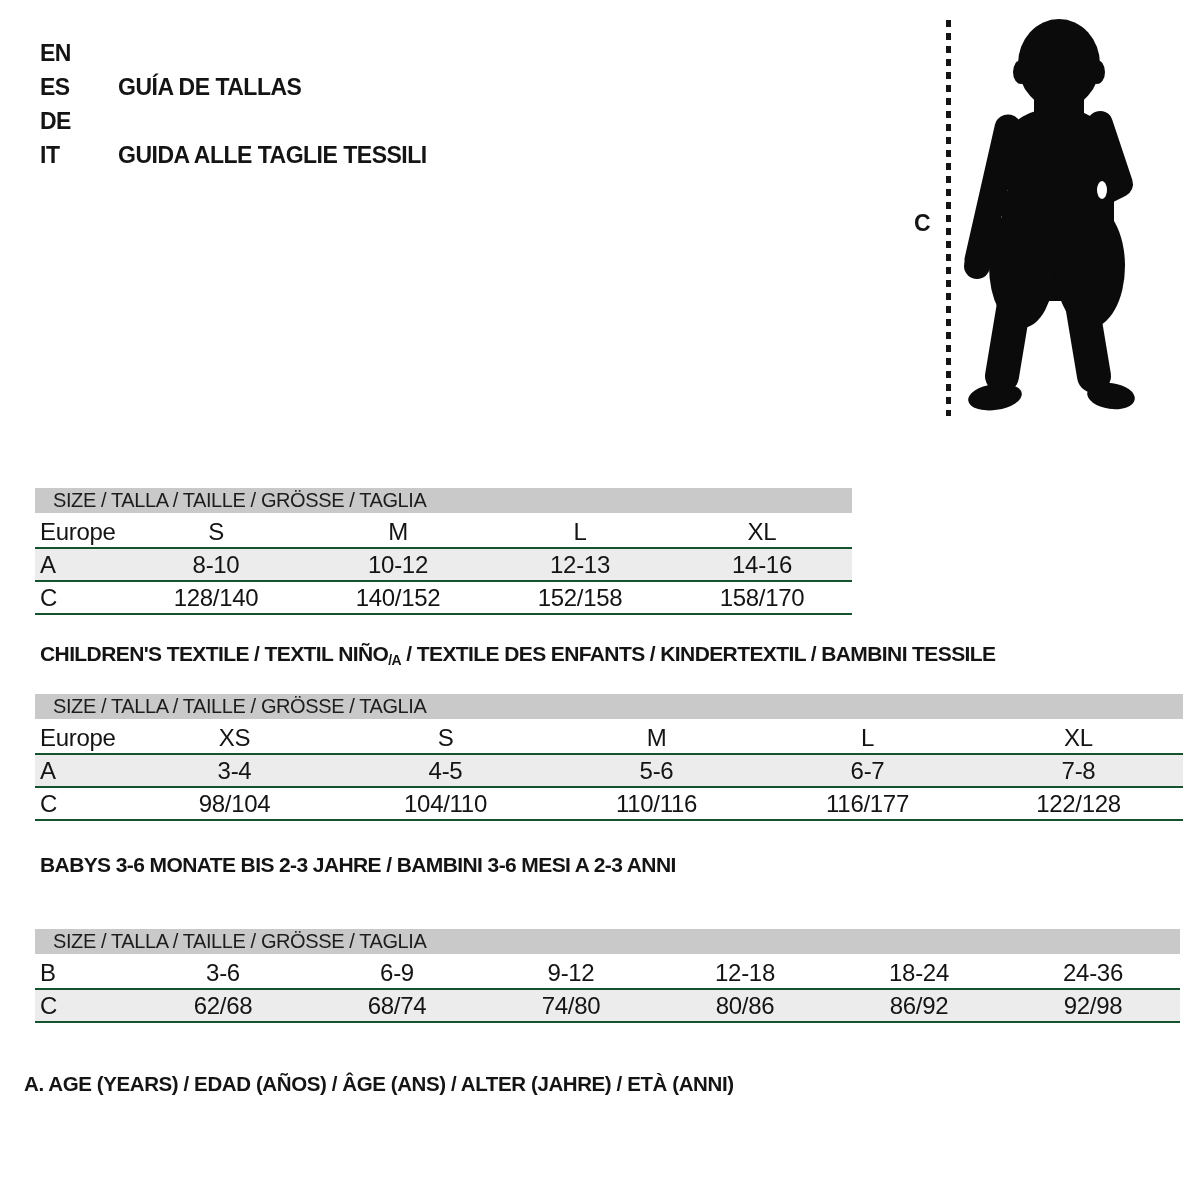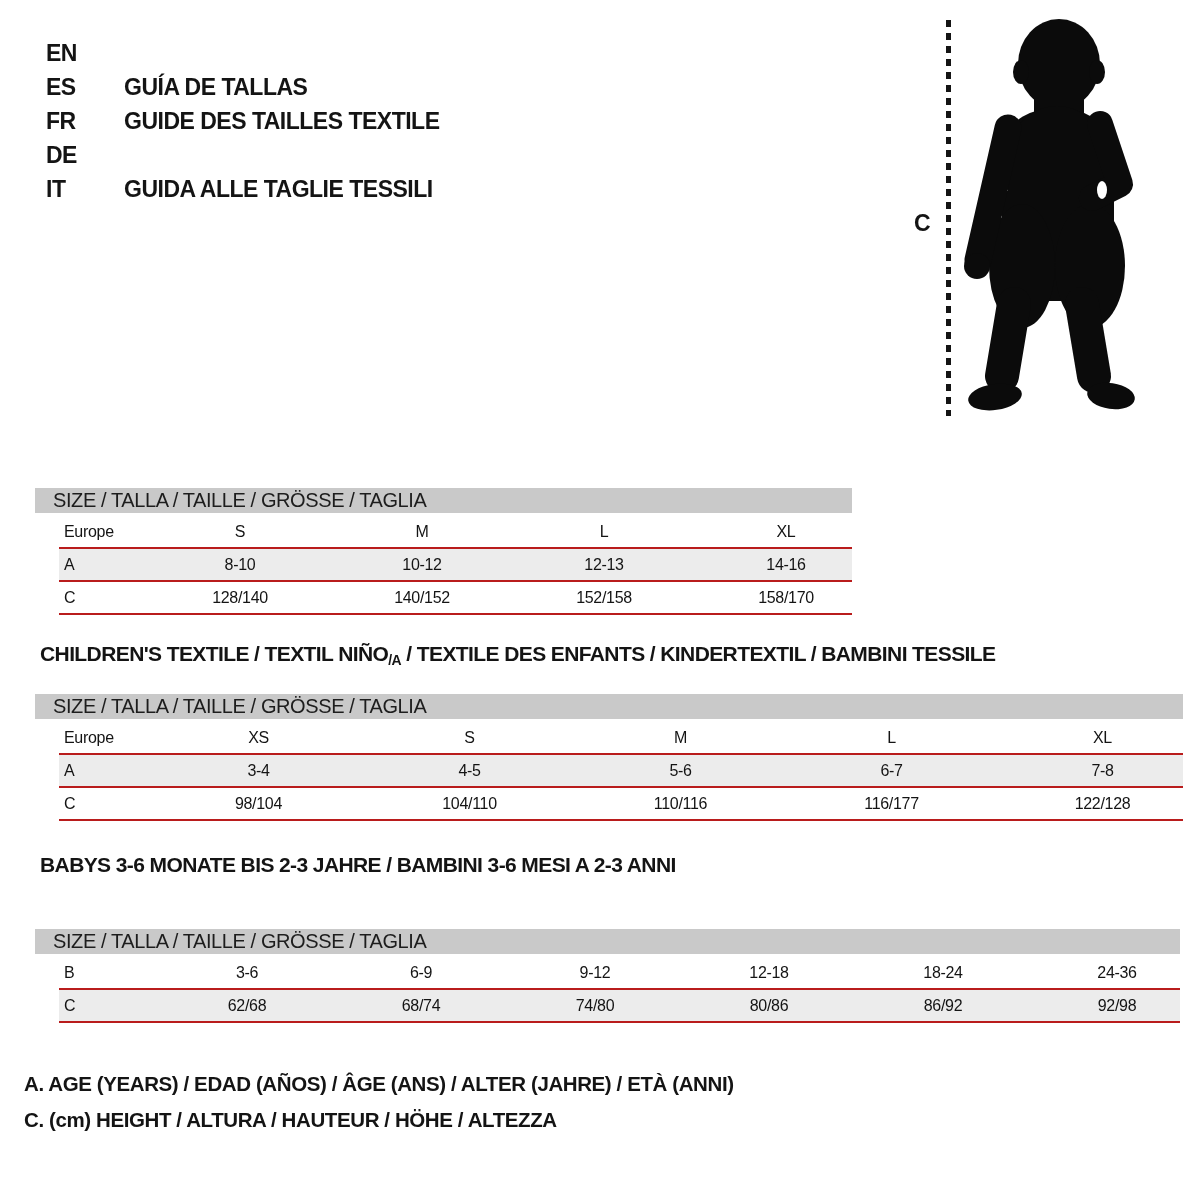--- a/index.html
+++ b/index.html
@@ -2,41 +2,41 @@
 <html><head>
 <meta charset="utf-8">
 <style>
   html,body{margin:0;padding:0;background:#fff;}
   .canvas{
     position:relative;width:1200px;height:1200px;background:#ffffff;
     font-family:"Liberation Sans",sans-serif;color:#141414;overflow:hidden;
   }
   
   .langs{position:absolute;left:40px;top:36px;}
-  .lang-row{display:flex;height:34px;align-items:center;font-weight:bold;font-size:23px;letter-spacing:-0.5px;white-space:nowrap;margin-left:6px;}
+  .lang-row{display:flex;height:34px;align-items:center;font-weight:bold;font-size:23px;letter-spacing:-0.5px;white-space:nowrap;}
   .lang-code{width:78px;flex:0 0 78px;}
   
   .measure-label{position:absolute;left:914px;top:210px;font-size:23px;font-weight:bold;}
   .dashes{position:absolute;left:946px;top:20px;width:5px;height:396px;
     background:repeating-linear-gradient(to bottom,#141414 0 7px,transparent 7px 13px);}
   .silhouette{position:absolute;left:962px;top:16px;}
   
   .section-heading{position:absolute;font-weight:bold;font-size:21px;letter-spacing:-0.6px;white-space:nowrap;}
   #junior-heading{left:40px;top:433px;}
   #children-heading{left:40px;top:642px;}
   #babies-heading{left:40px;top:848px;line-height:33px;}
   .subsize{font-size:14px;vertical-align:-4px;}
   
   .size-table{position:absolute;}
   #junior-table{left:35px;top:488px;width:817px;}
   #children-table{left:35px;top:694px;width:1148px;}
   #babies-table{left:35px;top:929px;width:1145px;}
   .t-head{height:25px;background:#c9c9c9;color:#1d1d1d;font-size:20px;line-height:25px;
     padding-left:18px;letter-spacing:-0.4px;margin-bottom:3px;box-sizing:border-box;}
-  .t-row{display:flex;align-items:center;height:31px;font-size:16px;letter-spacing:-0.3px;border-bottom:2px solid #b91c1c;margin-left:24px;}
+  .t-row{display:flex;align-items:center;height:31px;font-size:24px;letter-spacing:-0.3px;border-bottom:2px solid #14532d;}
   .t-row.shaded{background:#ececec;}
   .t-label{padding-left:5px;white-space:nowrap;}
   .t-cell{text-align:center;white-space:nowrap;}
   .t1 .t-label{flex:0 0 85px;}  .t1 .t-cell{flex:0 0 182px;}
   .t2 .t-label{flex:0 0 89px;}  .t2 .t-cell{flex:0 0 211px;}
   .t3 .t-label{flex:0 0 96px;}  .t3 .t-cell{flex:0 0 174px;}
   
   .legend{position:absolute;left:24px;top:1066px;font-weight:bold;font-size:20.5px;line-height:36px;letter-spacing:-0.4px;white-space:nowrap;}
 </style>
 </head>
@@ -44,24 +44,20 @@
 
 <div class="canvas">
 
   <div class="langs">
     <div class="lang-row">
       <span class="lang-code">EN</span>
     </div>
     <div class="lang-row">
       <span class="lang-code">ES</span>
       <span class="lang-title">GUÍA DE TALLAS</span>
-    </div>
-    <div class="lang-row">
-      <span class="lang-code">FR</span>
-      <span class="lang-title">GUIDE DES TAILLES TEXTILE</span>
     </div>
     <div class="lang-row">
       <span class="lang-code">DE</span>
     </div>
     <div class="lang-row">
       <span class="lang-code">IT</span>
       <span class="lang-title">GUIDA ALLE TAGLIE TESSILI</span>
     </div>
   </div>
 
@@ -166,16 +162,15 @@
       <span class="t-cell">68/74</span>
       <span class="t-cell">74/80</span>
       <span class="t-cell">80/86</span>
       <span class="t-cell">86/92</span>
       <span class="t-cell">92/98</span>
     </div>
   </div>
 
   <div class="legend">
     <div>A. AGE (YEARS) / EDAD (AÑOS) / ÂGE (ANS) / ALTER (JAHRE) / ETÀ (ANNI)</div>
-    <div>C. (cm) HEIGHT / ALTURA / HAUTEUR / HÖHE / ALTEZZA</div>
   </div>
 
 </div>
 
 </body></html>

